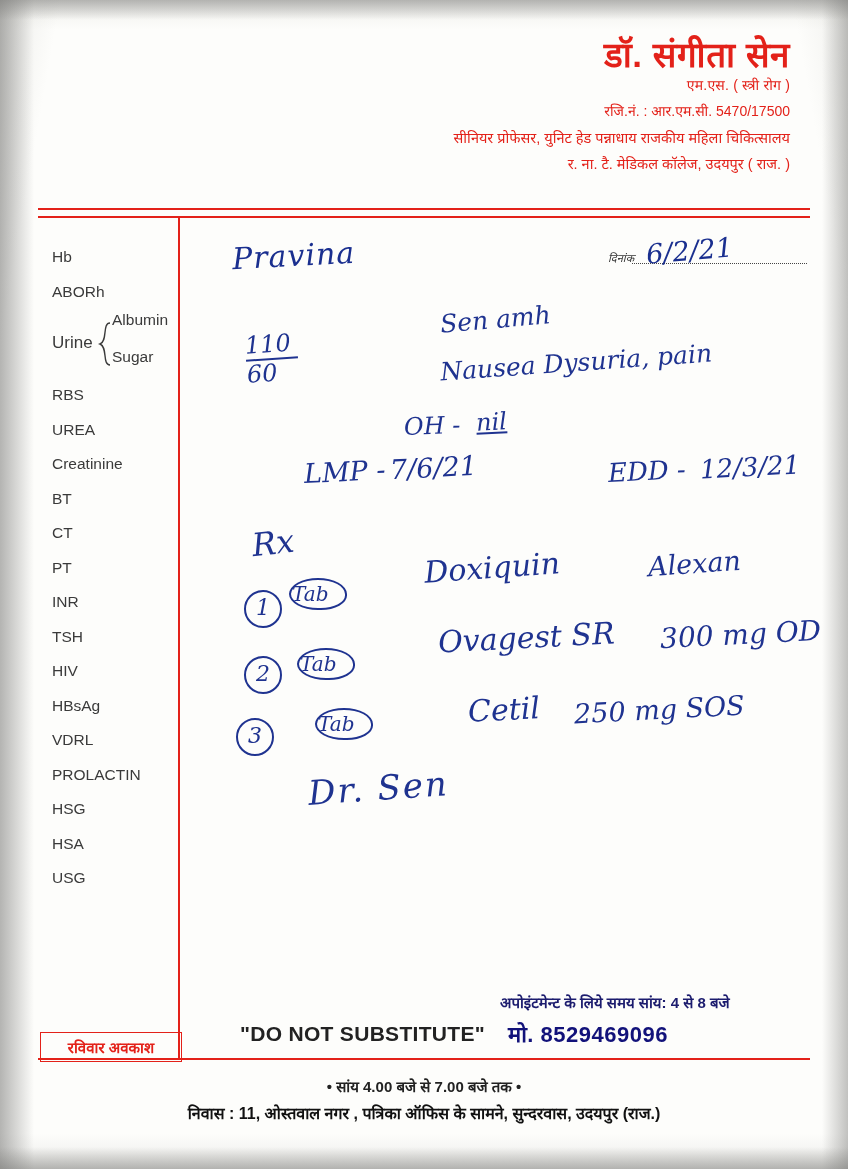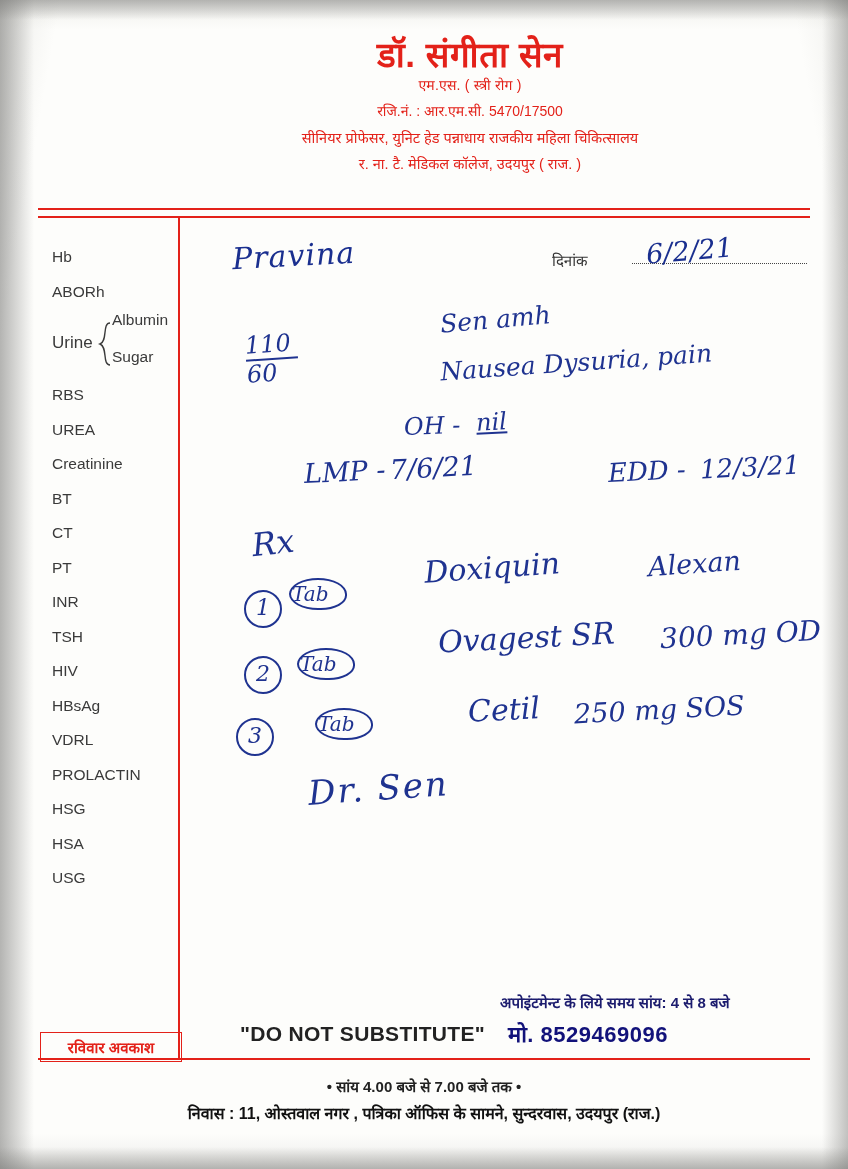--- a/index.html
+++ b/index.html
@@ -25,21 +25,21 @@
       linear-gradient(180deg, rgba(210,210,205,0.35) 0px, rgba(255,255,255,0) 30px),
       linear-gradient(0deg, rgba(205,205,200,0.35) 0px, rgba(255,255,255,0) 36px);
     pointer-events: none;
   }
 
   
   .letterhead {
     position: absolute;
     top: 36px;
     right: 58px;
-    text-align: center;
+    text-align: right;
     width: 640px;
   }
   .doc-name {
     color: #e32119;
     font-size: 35px;
     font-weight: bold;
     letter-spacing: 0.5px;
     line-height: 1.1;
   }
   .doc-qual {
@@ -158,24 +158,25 @@
     top: 238px;
     font-size: 30px;
     color: #1a2f8f;
     font-family: "DejaVu Serif", serif;
     font-style: italic;
     transform: rotate(-3deg);
     letter-spacing: 1px;
   }
   .date-label {
     position: absolute;
-    left: 552px;
+    left: 608px;
     top: 250px;
-    font-size: 15px;
+    font-size: 11px;
     color: #333;
+    font-style: italic;
   }
   .date-dots {
     position: absolute;
     left: 632px;
     top: 263px;
     width: 175px;
     border-bottom: 1.5px dotted #444;
   }
   .date-value {
     position: absolute;

